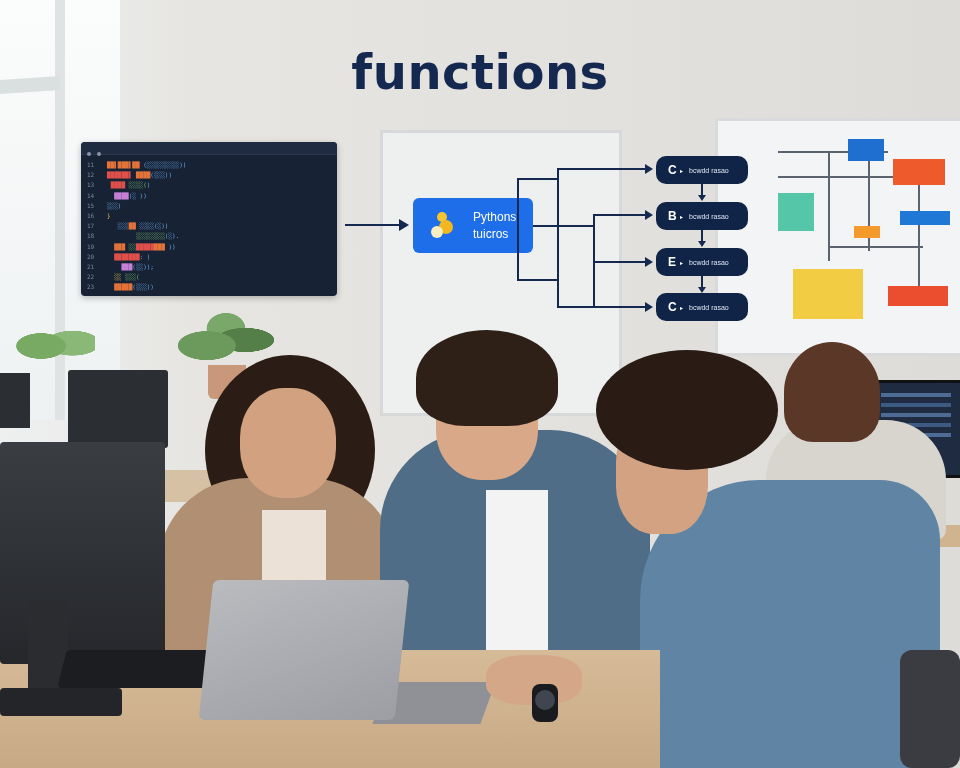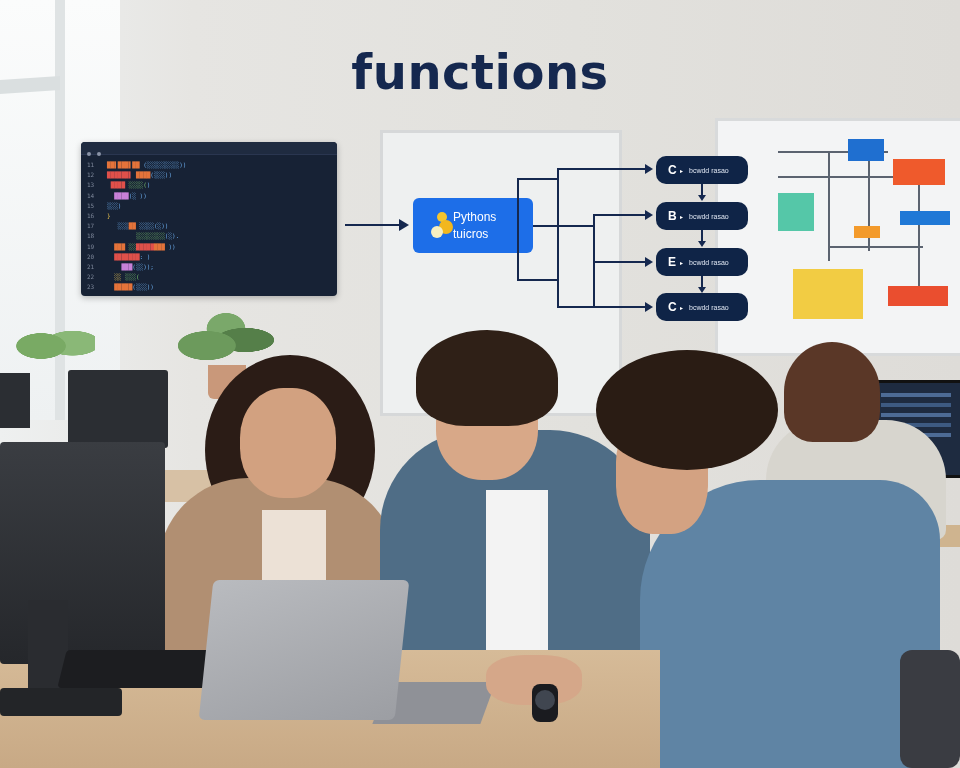--- a/index.html
+++ b/index.html
@@ -17,21 +17,21 @@
   .editor-dot{display:inline-block;width:4px;height:4px;border-radius:50%;background:#8a93a6;margin:4px 0 0 6px;}
   .gutter{position:absolute;left:6px;top:18px;width:14px;font-family:"DejaVu Sans Mono",monospace;font-size:6px;line-height:10.2px;color:#7d879a;}
   .code{position:absolute;left:26px;top:18px;font-family:"DejaVu Sans Mono",monospace;font-size:6px;line-height:10.2px;white-space:pre;}
   .c-or{color:#e4733a}.c-rd{color:#e0504a}.c-gr{color:#78c26d}.c-pu{color:#c780d8}.c-bl{color:#69a9e8}.c-yl{color:#e8c04f}
   .arrow-main{left:345px;top:224px;width:56px;height:2px;background:#15284f;}
   .arrow-main-head{left:399px;top:219px;width:0;height:0;border-left:10px solid #15284f;border-top:6px solid transparent;border-bottom:6px solid transparent;}
   
   .pybox{left:413px;top:198px;width:120px;height:55px;background:#1d6ee8;border-radius:6px;color:#fff;}
   .py-icon{position:absolute;left:18px;top:14px;width:24px;height:28px;}
   .py-icon span{position:absolute;border-radius:50%;}
-  .pytext{position:absolute;left:40px;top:11px;font-size:12px;line-height:17px;}
+  .pytext{position:absolute;left:60px;top:11px;font-size:12px;line-height:17px;}
   
   .ln{background:#15284f;}
   .node{width:92px;height:28px;background:#0f2447;border-radius:10px;color:#fff;font-size:8px;display:flex;align-items:center;}
   .node .letter{font-weight:700;font-size:12px;margin-left:12px;width:12px;}
   .node .lbl{margin-left:6px;font-size:7px;color:#dfe6f2;}
   .vhead{width:0;height:0;border-top:6px solid #15284f;border-left:4px solid transparent;border-right:4px solid transparent;}
   .hhead{width:0;height:0;border-left:8px solid #15284f;border-top:5px solid transparent;border-bottom:5px solid transparent;}
   
   .wb1{left:380px;top:130px;width:236px;height:280px;background:#eef0f0;border:3px solid #d6d8d9;filter:blur(0.6px);}
   .wb2{left:715px;top:118px;width:245px;height:232px;background:#f3f4f5;border:3px solid #d8dadb;filter:blur(0.5px);}

